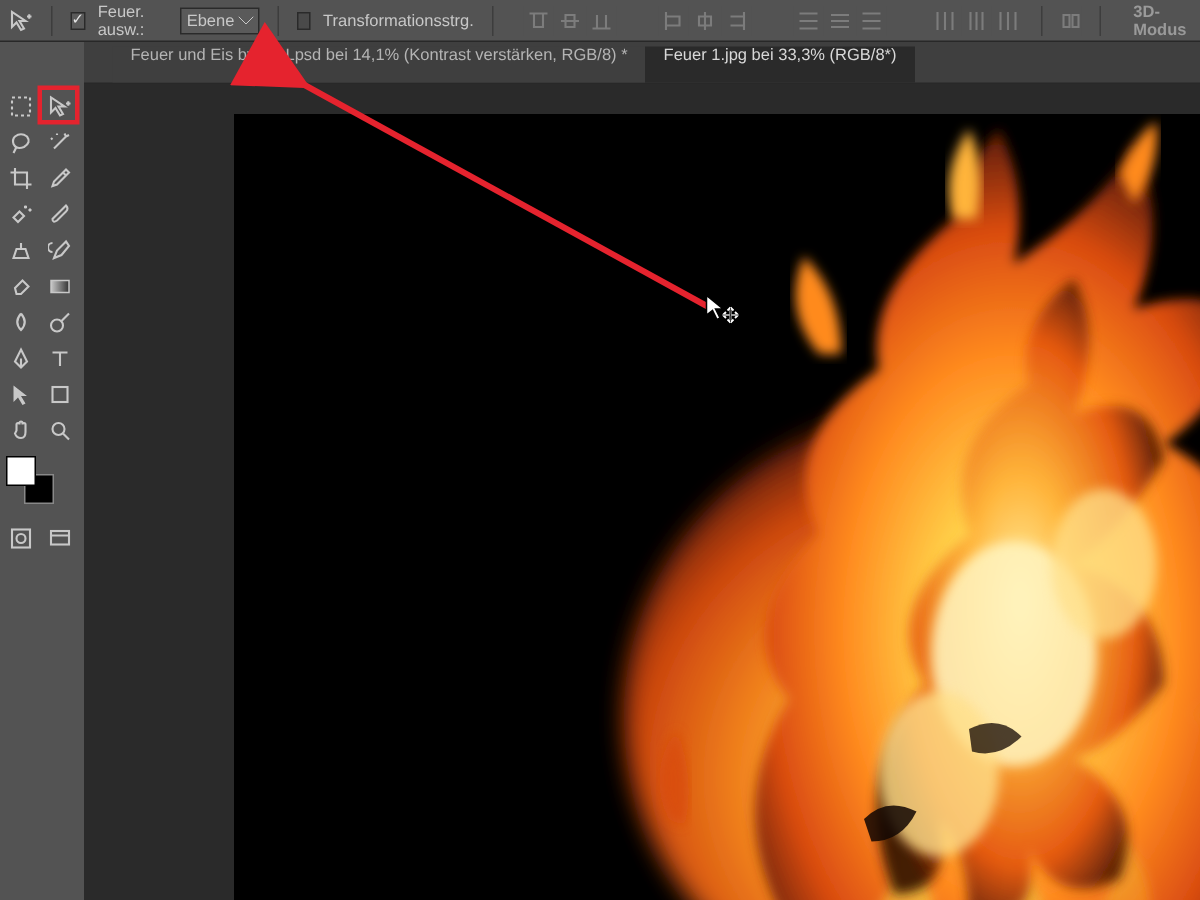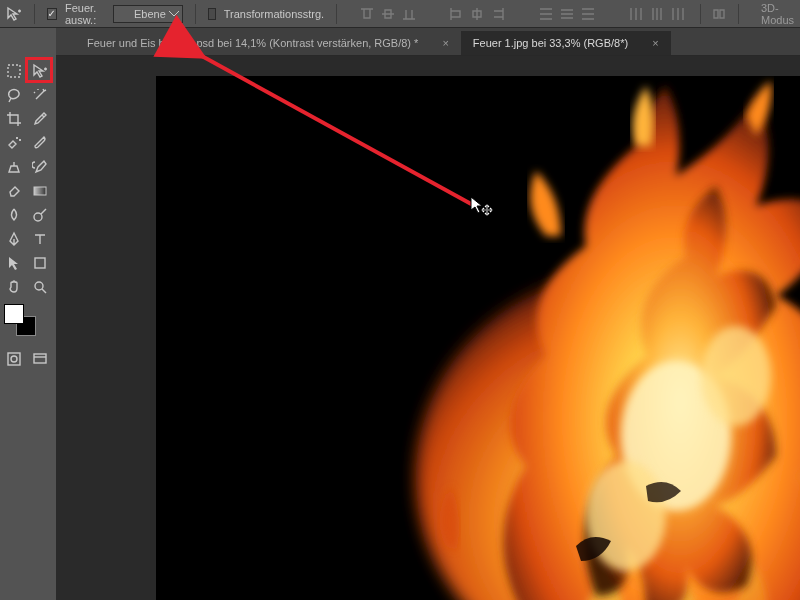--- a/index.html
+++ b/index.html
@@ -12,40 +12,40 @@
     padding:0 6px; color:#c8c8c8; gap:8px;
     border-bottom:1px solid #282828;
   }
   .opt-icon {
     width:20px; height:20px; display:flex; align-items:center; justify-content:center;
   }
   .divider { width:1px; height:20px; background:#3d3d3d; margin:0 4px; }
   .chk { width:12px; height:12px; background:#5a5a5a; border:1px solid #2a2a2a; display:flex; align-items:center; justify-content:center; font-size:10px; color:#e8e8e8; line-height:1;}
   .options select {
     background:#5a5a5a; color:#c8c8c8; border:1px solid #2a2a2a; font-size:11px;
-    height:18px; padding:0 16px 0 20px; -webkit-appearance:none; appearance:none;
+    height:18px; padding:0 16px 0 3px; -webkit-appearance:none; appearance:none;
     background-image:linear-gradient(45deg,transparent 45%,#c8c8c8 45%,#c8c8c8 55%,transparent 55%),linear-gradient(-45deg,transparent 45%,#c8c8c8 45%,#c8c8c8 55%,transparent 55%);
     background-size:5px 5px,5px 5px; background-position:right 8px center,right 3px center; background-repeat:no-repeat;
   }
   .align-group { display:flex; gap:1px; margin-left:8px; }
   .align-btn {
     width:20px; height:20px; display:flex; align-items:center; justify-content:center;
     opacity:0.35; background:#535353;
   }
   .align-sep { width:6px; }
-  .mode3d { color:#9a9a9a; margin-left:10px; font-size:11px; }
+  .mode3d { color:#9a9a9a; margin-left:10px; font-size:11px;font-weight:bold; }
 
   
   .tabbar {
     height:28px; background:#3f3f3f; display:flex; align-items:flex-end;
     padding-left:75px; border-bottom:1px solid #282828;
   }
   .tab {
-    height:24px; display:flex; align-items:center; gap:24px;
-    padding:0 12px; background:#3f3f3f; color:#b4b4b4; font-size:11px;
+    height:24px; display:flex; align-items:center; gap:12px;
+    padding:0 12px; background:#3f3f3f; color:#b4b4b4; font-size:11px;flex-direction:column;
   }
   .tab.active { background:#2a2a2a; color:#d8d8d8; }
   .tab-close { font-size:11px; color:#9a9a9a; cursor:pointer; }
 
   
   .main { display:flex; height:calc(600px - 56px); background:#2a2a2a; }
   .toolbar {
     width:56px; background:#535353; padding:6px 2px; display:flex; flex-direction:column; gap:2px;
     position:relative; top:-28px; padding-top:32px; height:calc(600px - 28px);
   }

